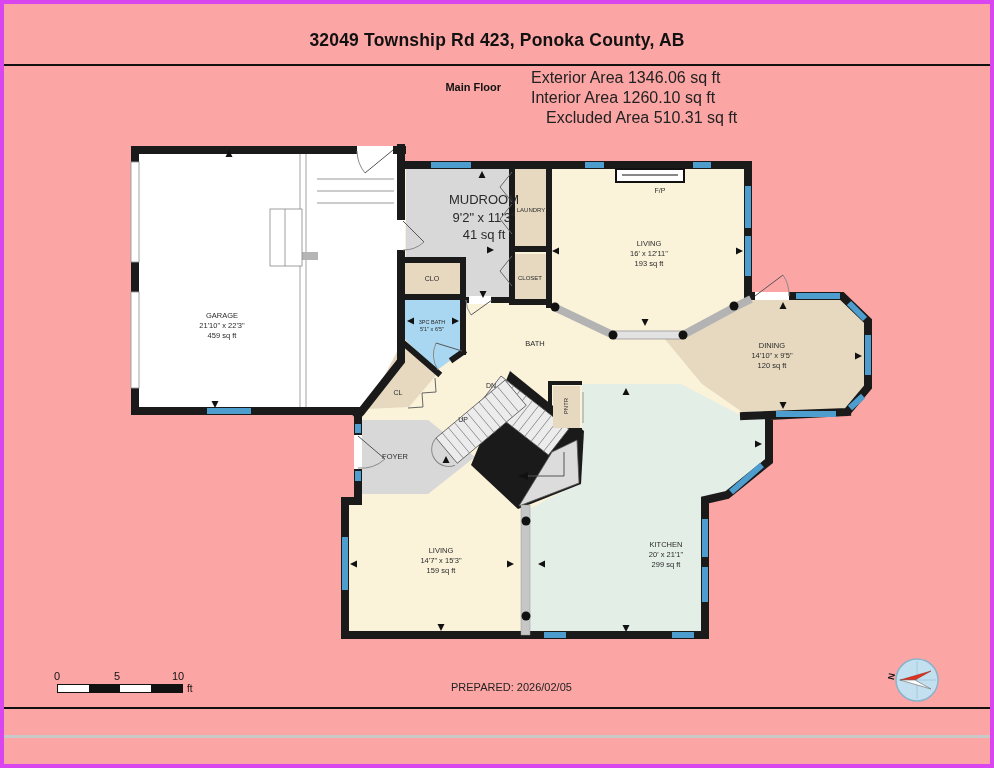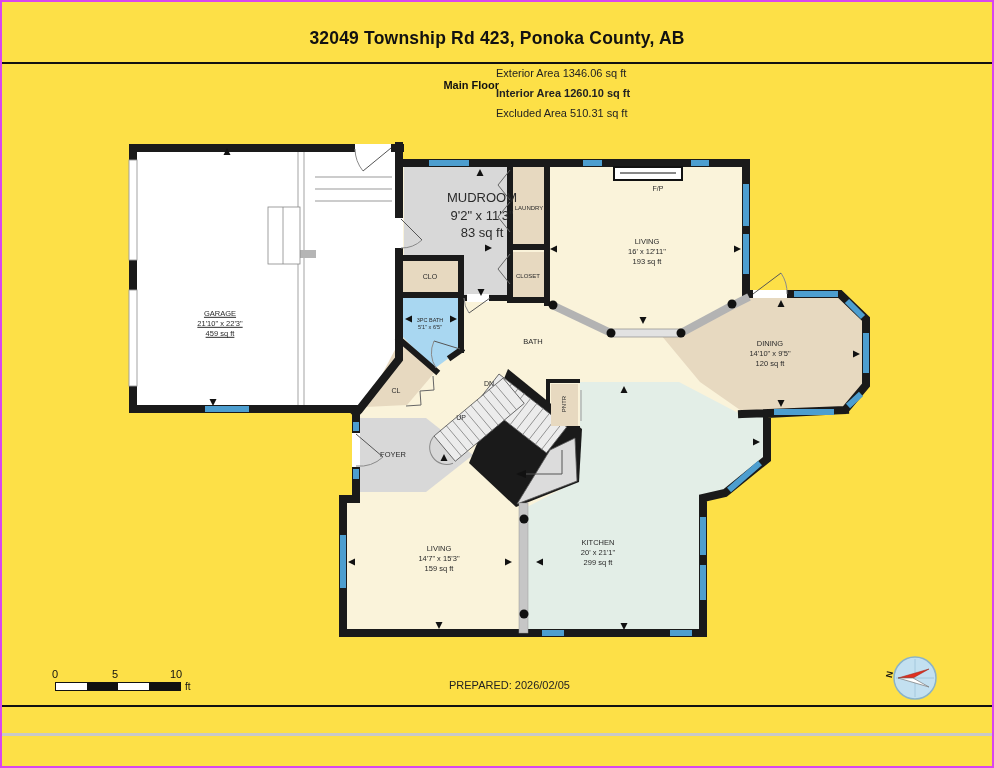--- a/index.html
+++ b/index.html
@@ -1,27 +1,27 @@
 <!DOCTYPE html>
 <html style="--c-wall: #1a1a1a; --c-window: #4d9ecf; --c-cream: #faf3da; --c-tan: #e7d9c0; --c-gray: #d8d8d8; --c-bath: #a9d7f1; --c-mint: #e3eee7; --c-garage: #ffffff;"><head>
 <meta charset="utf-8">
 <style>
   html,body{margin:0;padding:0;background:#e8e8e8;}
-  .page{position:relative;width:994px;height:768px;background:#fde047;margin:0 auto;
-        border:2px solid #d946ef;box-sizing:border-box;overflow:hidden;
+  .page{position:relative;width:994px;height:768px;background:#fca5a5;margin:0 auto;
+        border:4px solid #d946ef;box-sizing:border-box;overflow:hidden;
         font-family:"Liberation Sans", sans-serif;color:#111;}
   .abs{position:absolute;}
   .title{top:26px;left:0;width:100%;text-align:center;font-size:17.5px;font-weight:bold;letter-spacing:.2px;}
   .rule{left:0;width:100%;height:2px;background:#111;}
   .rule-top{top:60px;}
   .rule-bottom{top:703px;}
   .bottom-band{top:731px;left:0;width:100%;height:3px;background:#c9c9c9;}
   .floor-label{top:65px;left:330px;width:167px;text-align:right;font-size:11px;font-weight:bold;margin-top:12px;}
-  .stat{left:494px;font-size:11px;color:#222;}
-  .stat0{top:65px;} .stat1{top:85px;font-weight:bold;} .stat2{top:105px;}
+  .stat{left:527px;font-size:16px;color:#222;}
+  .stat0{top:65px;} .stat1{top:85px;} .stat2{top:105px;margin-left:15px;}
   .prepared{top:677px;left:447px;font-size:11px;color:#222;}
   .disclaimer{top:710px;left:36px;font-size:9px;color:#333;}
   svg.plan{top:0;left:0;}
   
   .w{stroke:var(--c-wall,#1a1a1a);stroke-width:8;fill:none;stroke-linecap:square;}
   .wi{stroke:var(--c-wall,#1a1a1a);stroke-width:6;fill:none;stroke-linecap:square;}
   .w4{stroke:var(--c-wall,#1a1a1a);stroke-width:4;fill:none;}
   .gap{stroke:#fff;stroke-width:8;fill:none;}
   .win{stroke:var(--c-window,#4d9ecf);stroke-width:6;fill:none;}
   .gwin{fill:#fff;stroke:#9a9a9a;stroke-width:.9;}
@@ -238,29 +238,29 @@
       <circle cx="913" cy="676" r="21" fill="#c3e0f0" stroke="#8ab3c9" stroke-width="1.5"></circle>
       <line x1="913" y1="657" x2="913" y2="695" stroke="#9cc3d8" stroke-width="0.8"></line>
       <line x1="894" y1="676" x2="932" y2="676" stroke="#9cc3d8" stroke-width="0.8"></line>
       <polygon points="896,676 927,667 911,676" fill="#e03020" stroke="#992015" stroke-width="0.5"></polygon>
       <polygon points="896,676 911,676 927,685" fill="#fff" stroke="#777" stroke-width="0.7"></polygon>
       <text class="compass-n" x="883" y="680" transform="rotate(-78 884 674)">N</text>
     </g>
   </svg>
 
   <div id="labels" class="abs">
-      <div class="room-label" style="left: 218px; top: 322px; font-size: 7.5px; text-decoration: underline;">
+      <div class="room-label" style="left: 218px; top: 322px; font-size: 7.5px;">
         <span class="rl-name">GARAGE</span>
         <span class="rl-dims">21'10" x 22'3"</span>
         <span class="rl-area">459 sq ft</span>
       </div>
       <div class="room-label" style="left: 480px; top: 213px; font-size: 13px;">
         <span class="rl-name">MUDROOM</span>
         <span class="rl-dims">9'2" x 11'3"</span>
-        <span class="rl-area">83 sq ft</span>
+        <span class="rl-area">41 sq ft</span>
       </div>
       <div class="room-label" style="left: 527px; top: 206px; font-size: 6px;">
         <span class="rl-name">LAUNDRY</span>
       </div>
       <div class="room-label" style="left: 526px; top: 274px; font-size: 6px;">
         <span class="rl-name">CLOSET</span>
       </div>
       <div class="room-label" style="left: 428px; top: 275px; font-size: 7px;">
         <span class="rl-name">CLO</span>
       </div>
@@ -294,21 +294,21 @@
         <span class="rl-name">PNTR</span>
       </div>
       <div class="room-label" style="left: 391px; top: 453px; font-size: 7.5px;">
         <span class="rl-name">FOYER</span>
       </div>
       <div class="room-label" style="left: 437px; top: 557px; font-size: 7.5px;">
         <span class="rl-name">LIVING</span>
         <span class="rl-dims">14'7" x 15'3"</span>
         <span class="rl-area">159 sq ft</span>
       </div>
-      <div class="room-label" style="left: 596px; top: 551px; font-size: 7.5px; text-align: center;">
+      <div class="room-label" style="left: 662px; top: 551px; font-size: 7.5px; text-align: center;">
         <span class="rl-name">KITCHEN</span>
         <span class="rl-dims">20' x 21'1"</span>
         <span class="rl-area">299 sq ft</span>
       </div>
       <div class="room-label" style="left: 656px; top: 187px; font-size: 7px;">
         <span class="rl-name">F/P</span>
       </div>
     </div>
 
   <div class="abs scale">

